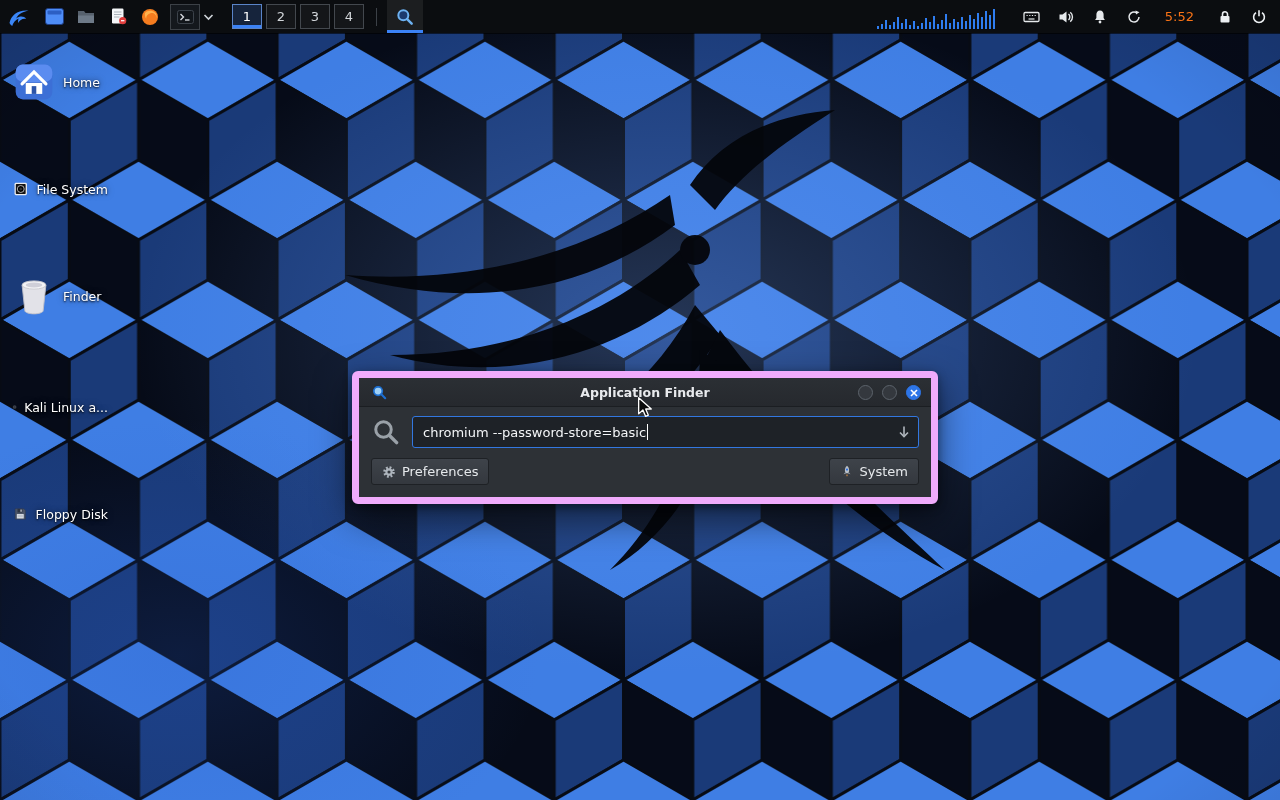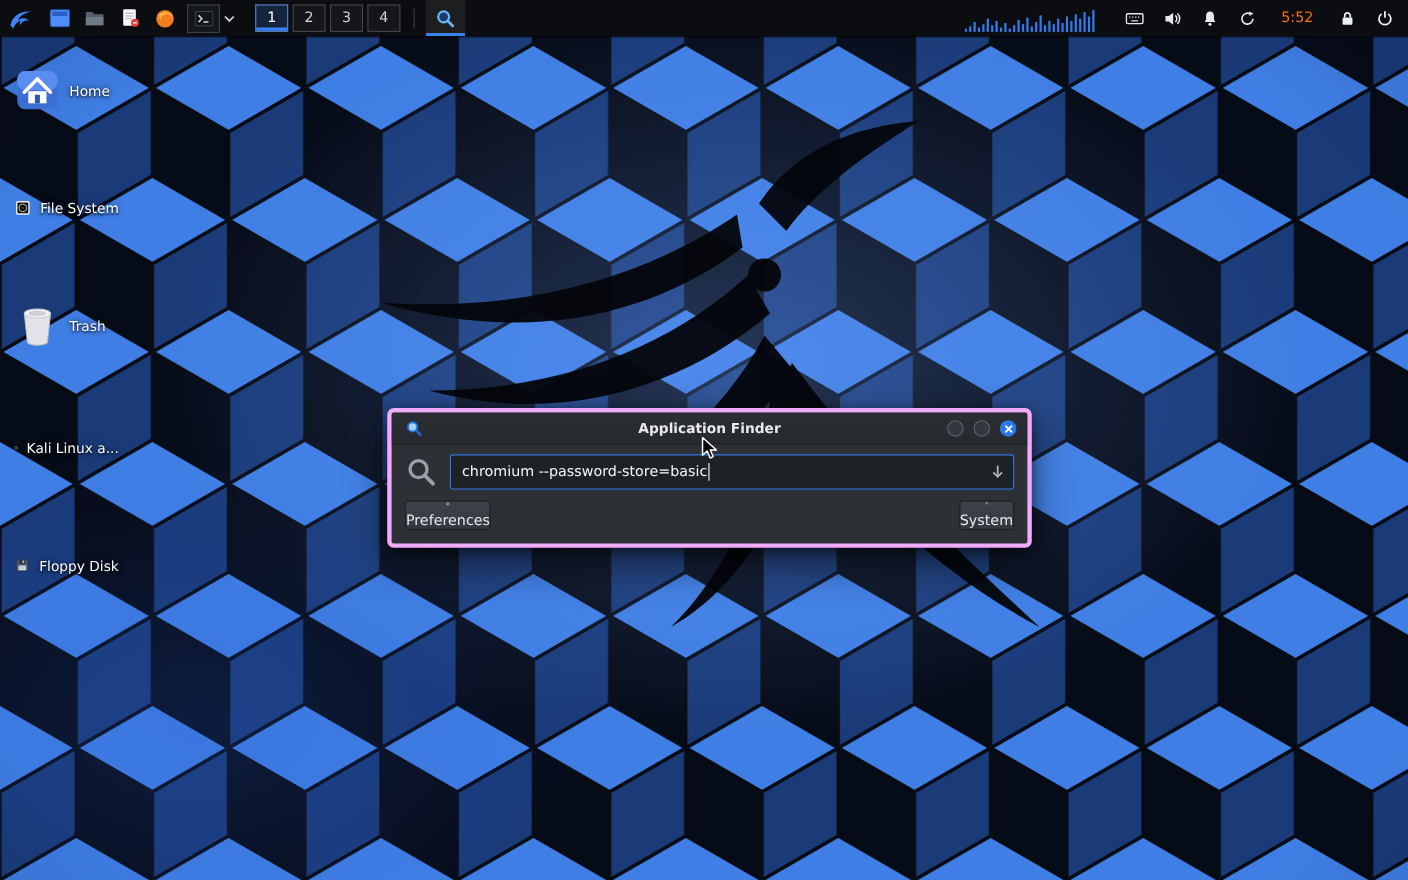--- a/index.html
+++ b/index.html
@@ -64,21 +64,21 @@
   .dicon { position:absolute; left:0; width:96px; display:flex; flex-direction:row; align-items:center; gap:7px; }
   .dlabel {
     color:#fff; font-size:12.5px; text-align:center; white-space:nowrap;
     text-shadow:0 1px 2px rgba(0,0,0,0.9), 0 0 6px rgba(0,0,0,0.6);
   }
   .dicon.faded svg { opacity:0.45; }
 
   
   .finder {
     position:absolute; left:352px; top:371px; width:586px; z-index:5;
-    background:#2d3136; border:4px solid #f0abfc; border-radius:6px;
+    background:#2d3136; border:7px solid #f0abfc; border-radius:6px;
     box-shadow:0 14px 36px rgba(0,0,0,0.55), 0 3px 10px rgba(0,0,0,0.4);
     overflow:hidden;
   }
   .titlebar {
     height:29px; background:linear-gradient(#2b2f34,#26292e);
     border-bottom:1px solid #1b1e22; position:relative;
     display:flex; align-items:center; justify-content:center;
   }
   .appico { position:absolute; left:12px; top:6px; }
   .title { font-size:12.5px; font-weight:bold; color:#e8eaed; }
@@ -91,23 +91,23 @@
     flex:1; height:32px; background:#1e2227; border:1px solid #3277e0;
     border-radius:3px; display:flex; align-items:center;
     padding:0 26px 0 10px; position:relative;
   }
   .etext { color:#f4f6f8; font-size:13px; white-space:pre; }
   .caret { width:1px; height:16px; background:#ffffff; margin-left:1px; animation:blink 1.2s step-end infinite; }
   @keyframes blink { 0%,49%{opacity:1} 50%,100%{opacity:0} }
   .droparrow { position:absolute; right:7px; top:8px; }
   .brow { display:flex; justify-content:space-between; margin-top:10px; }
   .fbtn {
-    display:inline-flex; align-items:center; gap:6px; height:27px; padding:0 0;
+    display:inline-flex; align-items:center; gap:6px; height:27px; padding:0 10px;
     background:linear-gradient(#3e434a,#34383e); border:1px solid #1e2125;
-    border-radius:3px; color:#e6e9ec; font-size:13px; font-family:inherit;flex-direction:column;
+    border-radius:3px; color:#e6e9ec; font-size:13px; font-family:inherit;
   }
 
   .cursor { position:absolute; left:637px; top:397px; z-index:30; pointer-events:none; }
 </style>
 </head>
 <body>
 
 <svg class="wallpaper" width="1280" height="800">
   <defs>
     <g id="cube">
@@ -324,21 +324,21 @@
     </svg>
     <span class="dlabel">File System</span>
   </div>
 
   <div class="dicon" style="top:226px">
     <svg width="44" height="44" viewBox="0 0 48 48">
       <path d="M11 12 L14 40 C14 42 19 43.5 24 43.5 C29 43.5 34 42 34 40 L37 12" fill="#e2e2e8" stroke="#bdbdc6" stroke-width="1"></path>
       <ellipse cx="24" cy="12" rx="13" ry="4.5" fill="#f4f4f6" stroke="#c9c9cf"></ellipse>
       <ellipse cx="24" cy="12" rx="9" ry="2.8" fill="#cfcfd8"></ellipse>
     </svg>
-    <span class="dlabel">Trash</span>
+    <span class="dlabel">Finder</span>
   </div>
 
   <div class="dicon faded" style="top:337px">
     <svg width="44" height="44" viewBox="0 0 48 48">
       <circle cx="24" cy="24" r="17" fill="#9aa0a6" opacity="0.8"></circle>
       <circle cx="24" cy="24" r="7" fill="#6a7077"></circle>
       <circle cx="24" cy="24" r="2.6" fill="#43474c"></circle>
     </svg>
     <span class="dlabel">Kali Linux a...</span>
   </div>

